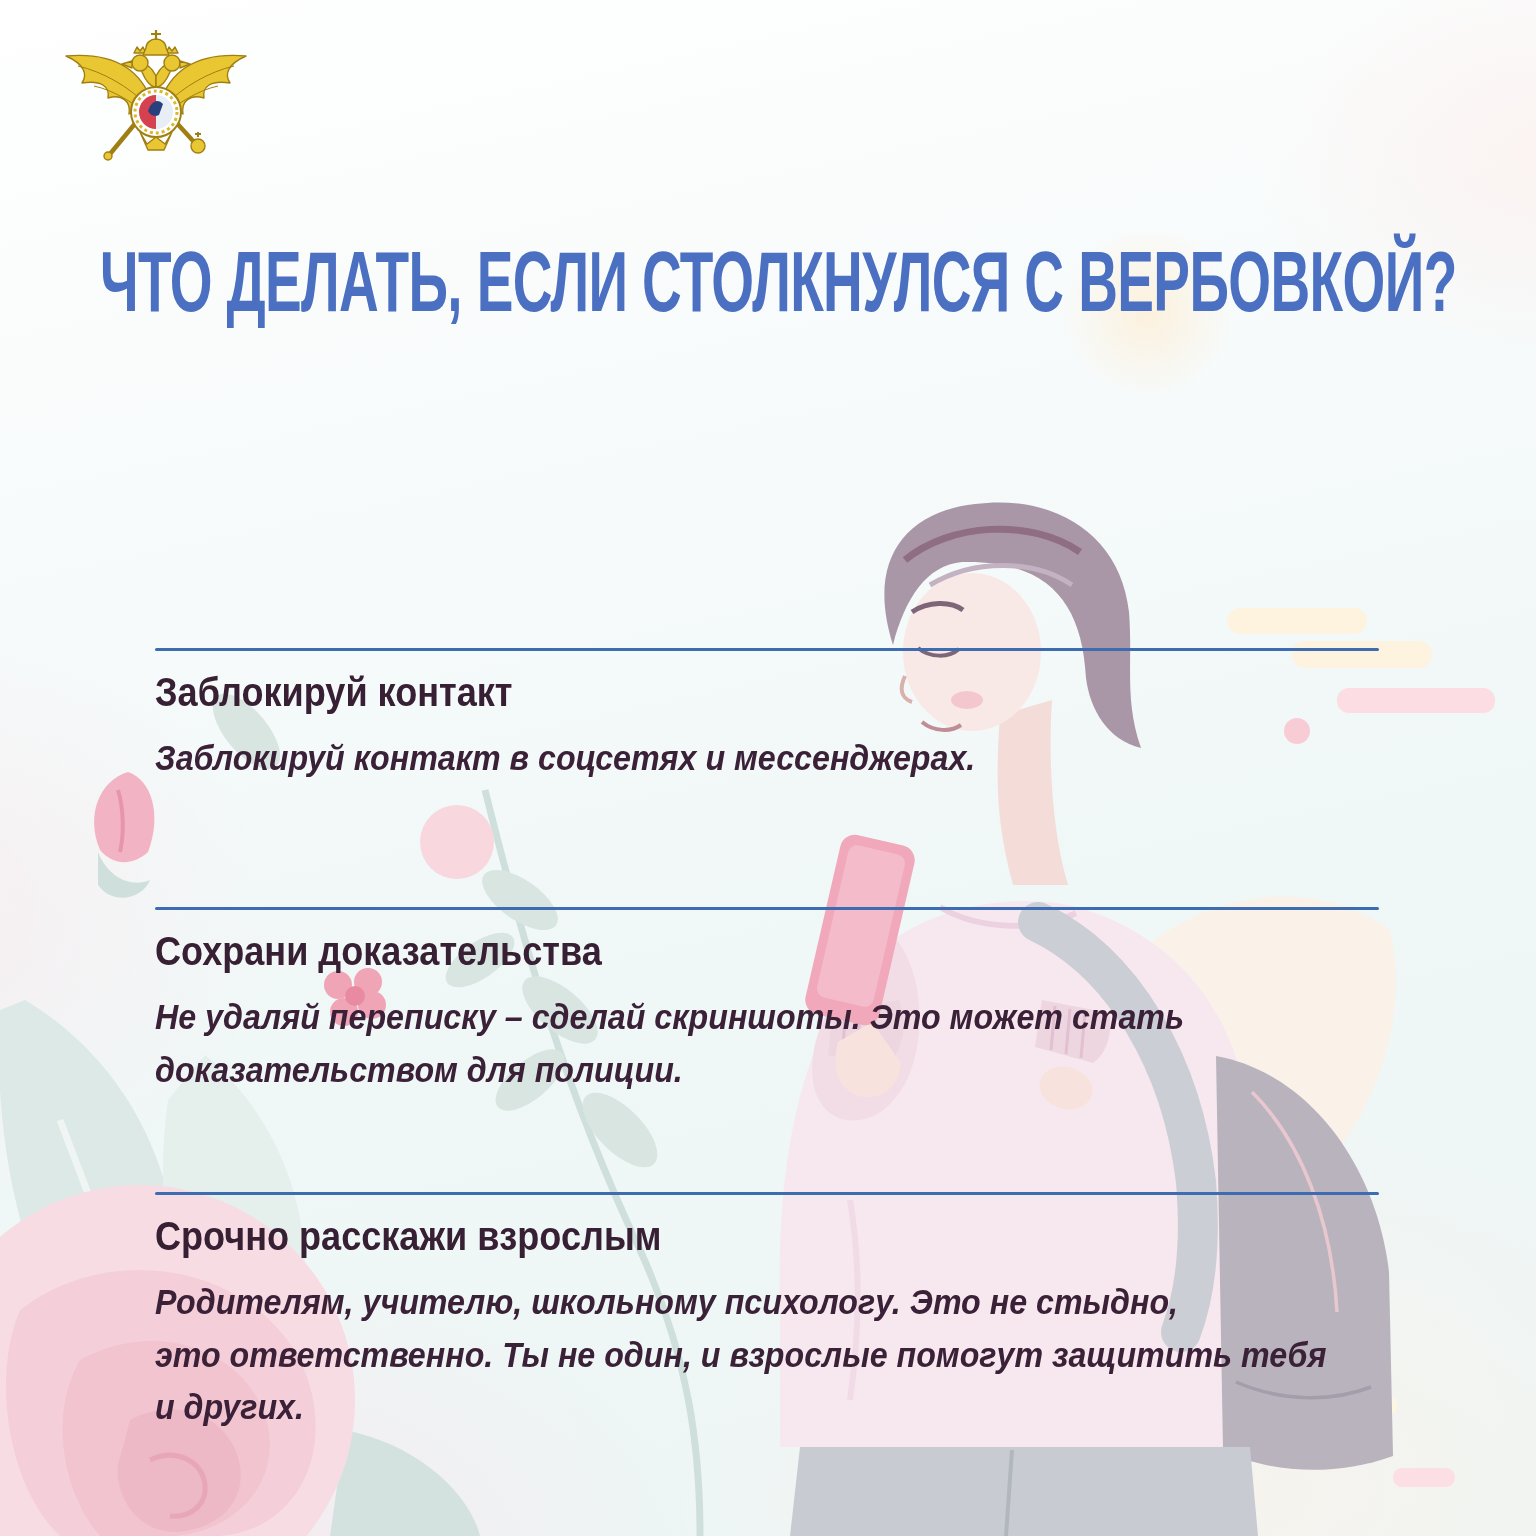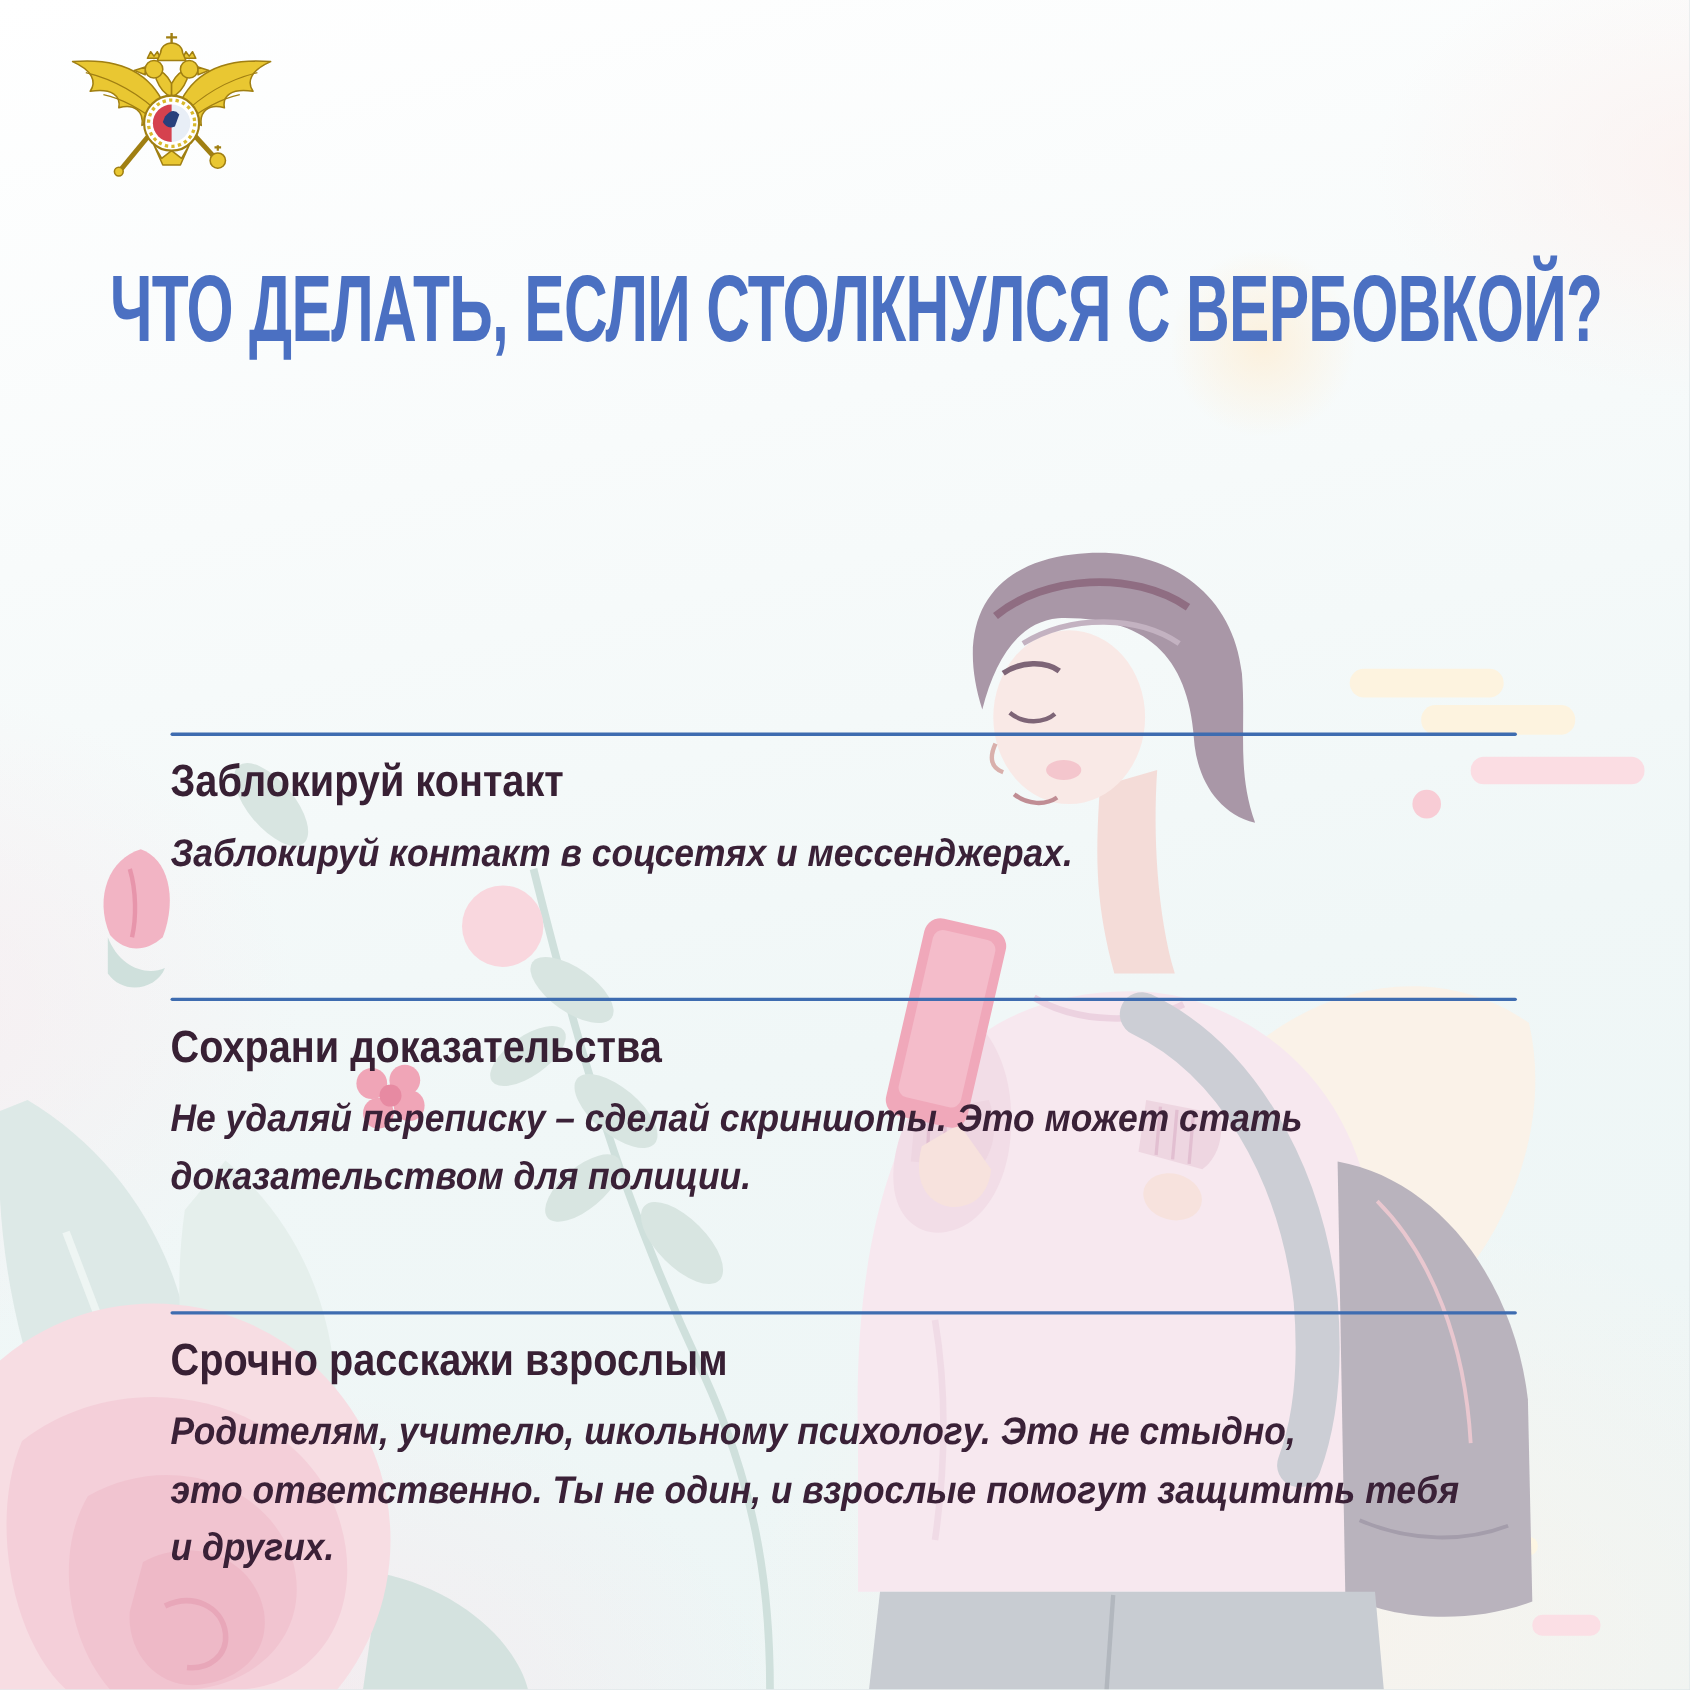--- a/index.html
+++ b/index.html
@@ -176,21 +176,21 @@
       <circle cx="98" cy="88" r="21" fill="none" stroke="#d9b92c" stroke-width="3" stroke-dasharray="3 3"></circle>
       <circle cx="98" cy="88" r="17" fill="#e8eef6"></circle>
       <path d="M98,71 a17,17 0 0 0 0,34 Z" fill="#d5414e"></path>
       <path d="M92,82 q7,-9 13,-2 l-4,11 q-7,3 -11,-4 Z" fill="#28407c"></path>
     </g>
   </svg>
 
   <h1 class="title">ЧТО ДЕЛАТЬ, ЕСЛИ СТОЛКНУЛСЯ С ВЕРБОВКОЙ?</h1>
 
 
-  <section class="sec" style="top:666px">
+  <section class="sec" style="top:648px">
     <div class="divider"></div>
     <h2 class="h">Заблокируй контакт</h2>
     <p class="b">Заблокируй контакт в соцсетях и мессенджерах.</p>
   </section>
 
   <section class="sec" style="top:1192px">
     <div class="divider"></div>
     <h2 class="h">Срочно расскажи взрослым</h2>
     <p class="b">Родителям, учителю, школьному психологу. Это не стыдно,
 это ответственно. Ты не один, и взрослые помогут защитить тебя и других.</p>

